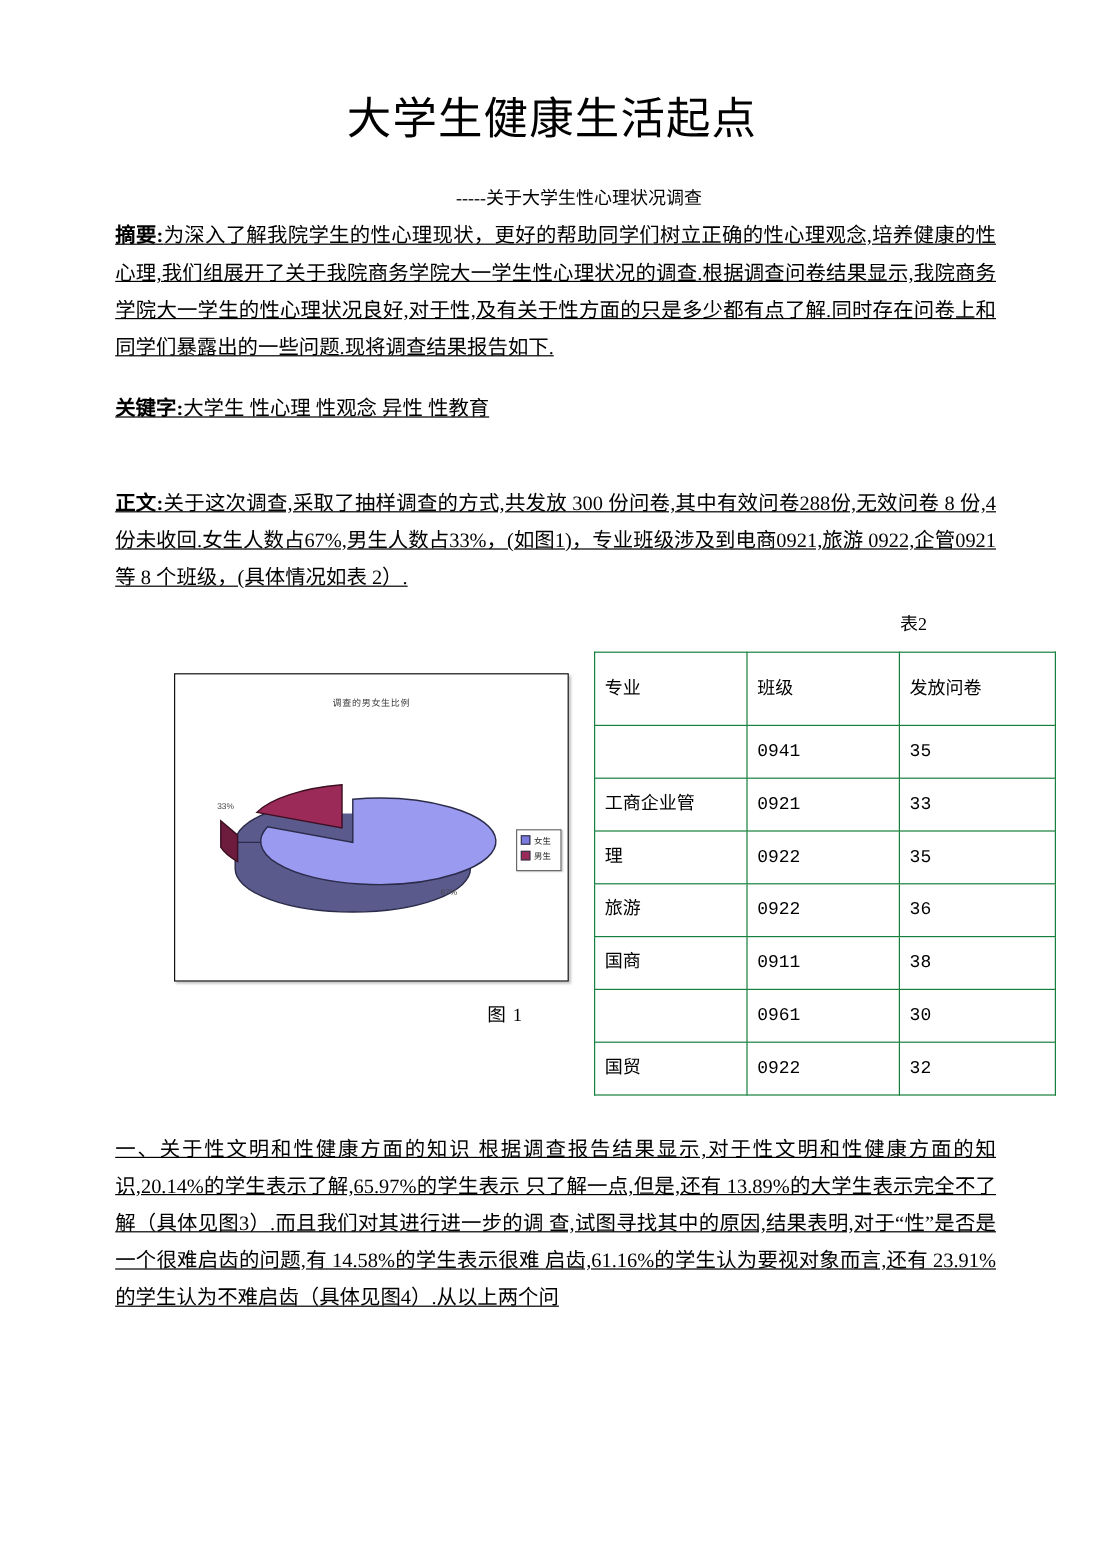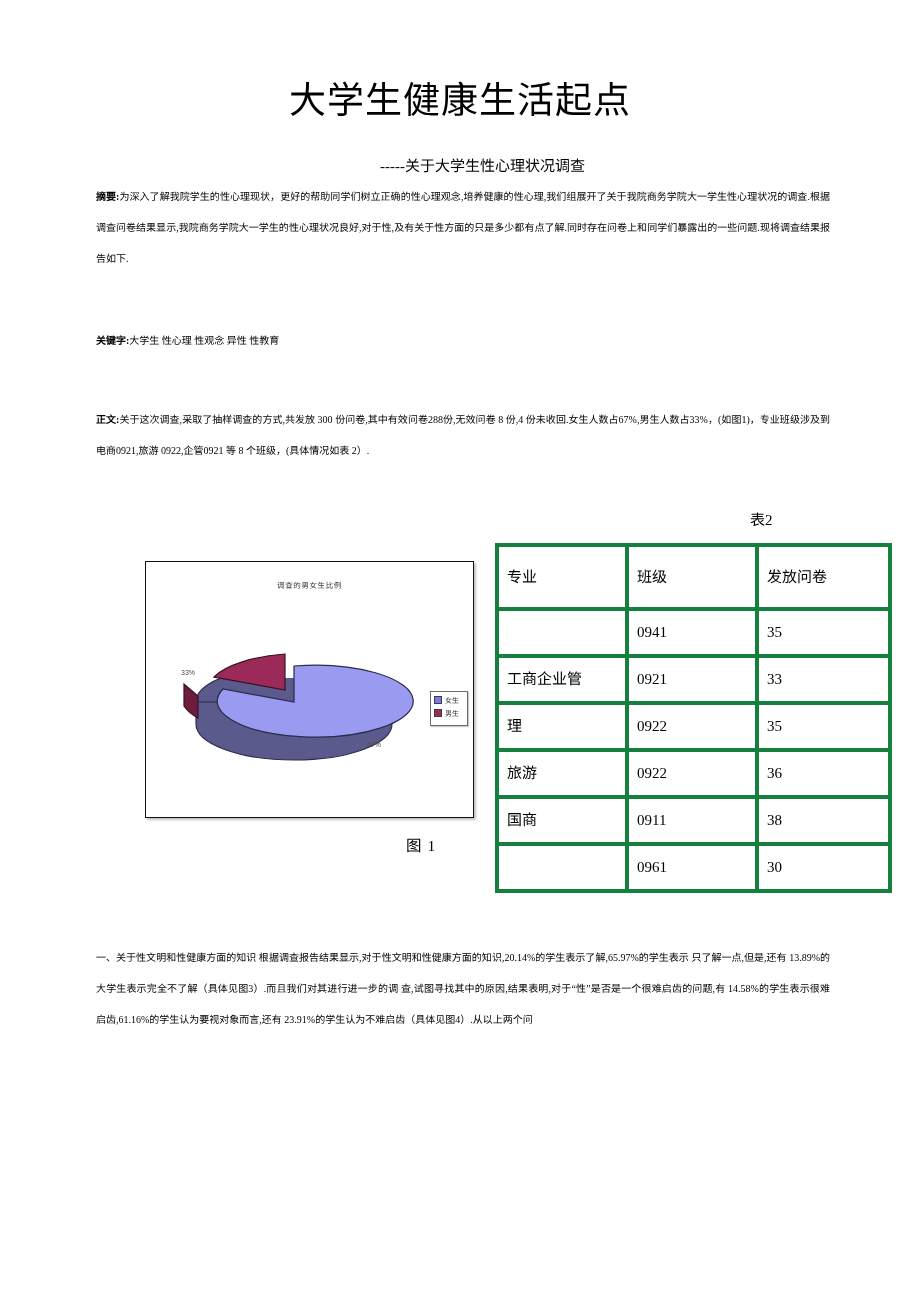--- a/index.html
+++ b/index.html
@@ -44,24 +44,25 @@
     box-sizing: border-box;
     font-size: 15px;
     line-height: 22px;
   }
 
   
   .para {
     position: absolute;
     left: 96px;
     width: 734px;
-    font-size: 10px;
+    font-size: 17px;
     line-height: 31px;
     text-align: justify;
     text-justify: inter-ideograph;
+    text-decoration: underline;
   }
   .para .lbl {
     font-weight: 700;
   }
   .p-abstract { top: 181px; }
   .p-keywords { top: 325px; }
   .p-maintext { top: 404px; }
   .p-section-1 { top: 942px; }
 
   
@@ -156,25 +157,26 @@
   table.data-table {
     position: absolute;
     left: 495px;
     top: 543px;
     width: 333px;
     border-collapse: collapse;
     table-layout: fixed;
     font-size: 15px;
   }
   table.data-table td {
-    border: 4px solid #15803d;
+    border: 1px solid #15803d;
     padding: 0 8px;
     height: 43px;
     vertical-align: middle;
     line-height: 25px;
+    font-family: Liberation Mono, monospace;
   }
   table.data-table td.c0 { width: 110px; }
   table.data-table td.c1 { width: 110px; }
   table.data-table td.c2 { width: 113px; }
   table.data-table td.tall { height: 60px; }
 </style>
 </head>
 <body>
 
 <div id="page">
@@ -264,18 +266,23 @@
       <tr>
         <td class="c0">国商</td>
         <td class="c1">0911</td>
         <td class="c2">38</td>
       </tr>
       <tr>
         <td class="c0"></td>
         <td class="c1">0961</td>
         <td class="c2">30</td>
       </tr>
+      <tr>
+        <td class="c0">国贸</td>
+        <td class="c1">0922</td>
+        <td class="c2">32</td>
+      </tr>
     </tbody>
   </table>
 
   <div class="para p-section-1">一、关于性文明和性健康方面的知识  根据调查报告结果显示,对于性文明和性健康方面的知识,20.14%的学生表示了解,65.97%的学生表示 只了解一点,但是,还有 13.89%的大学生表示完全不了解（具体见图3）.而且我们对其进行进一步的调 查,试图寻找其中的原因,结果表明,对于“性”是否是一个很难启齿的问题,有 14.58%的学生表示很难 启齿,61.16%的学生认为要视对象而言,还有 23.91%的学生认为不难启齿（具体见图4）.从以上两个问</div>
 
 </div>
 
 </body></html>

